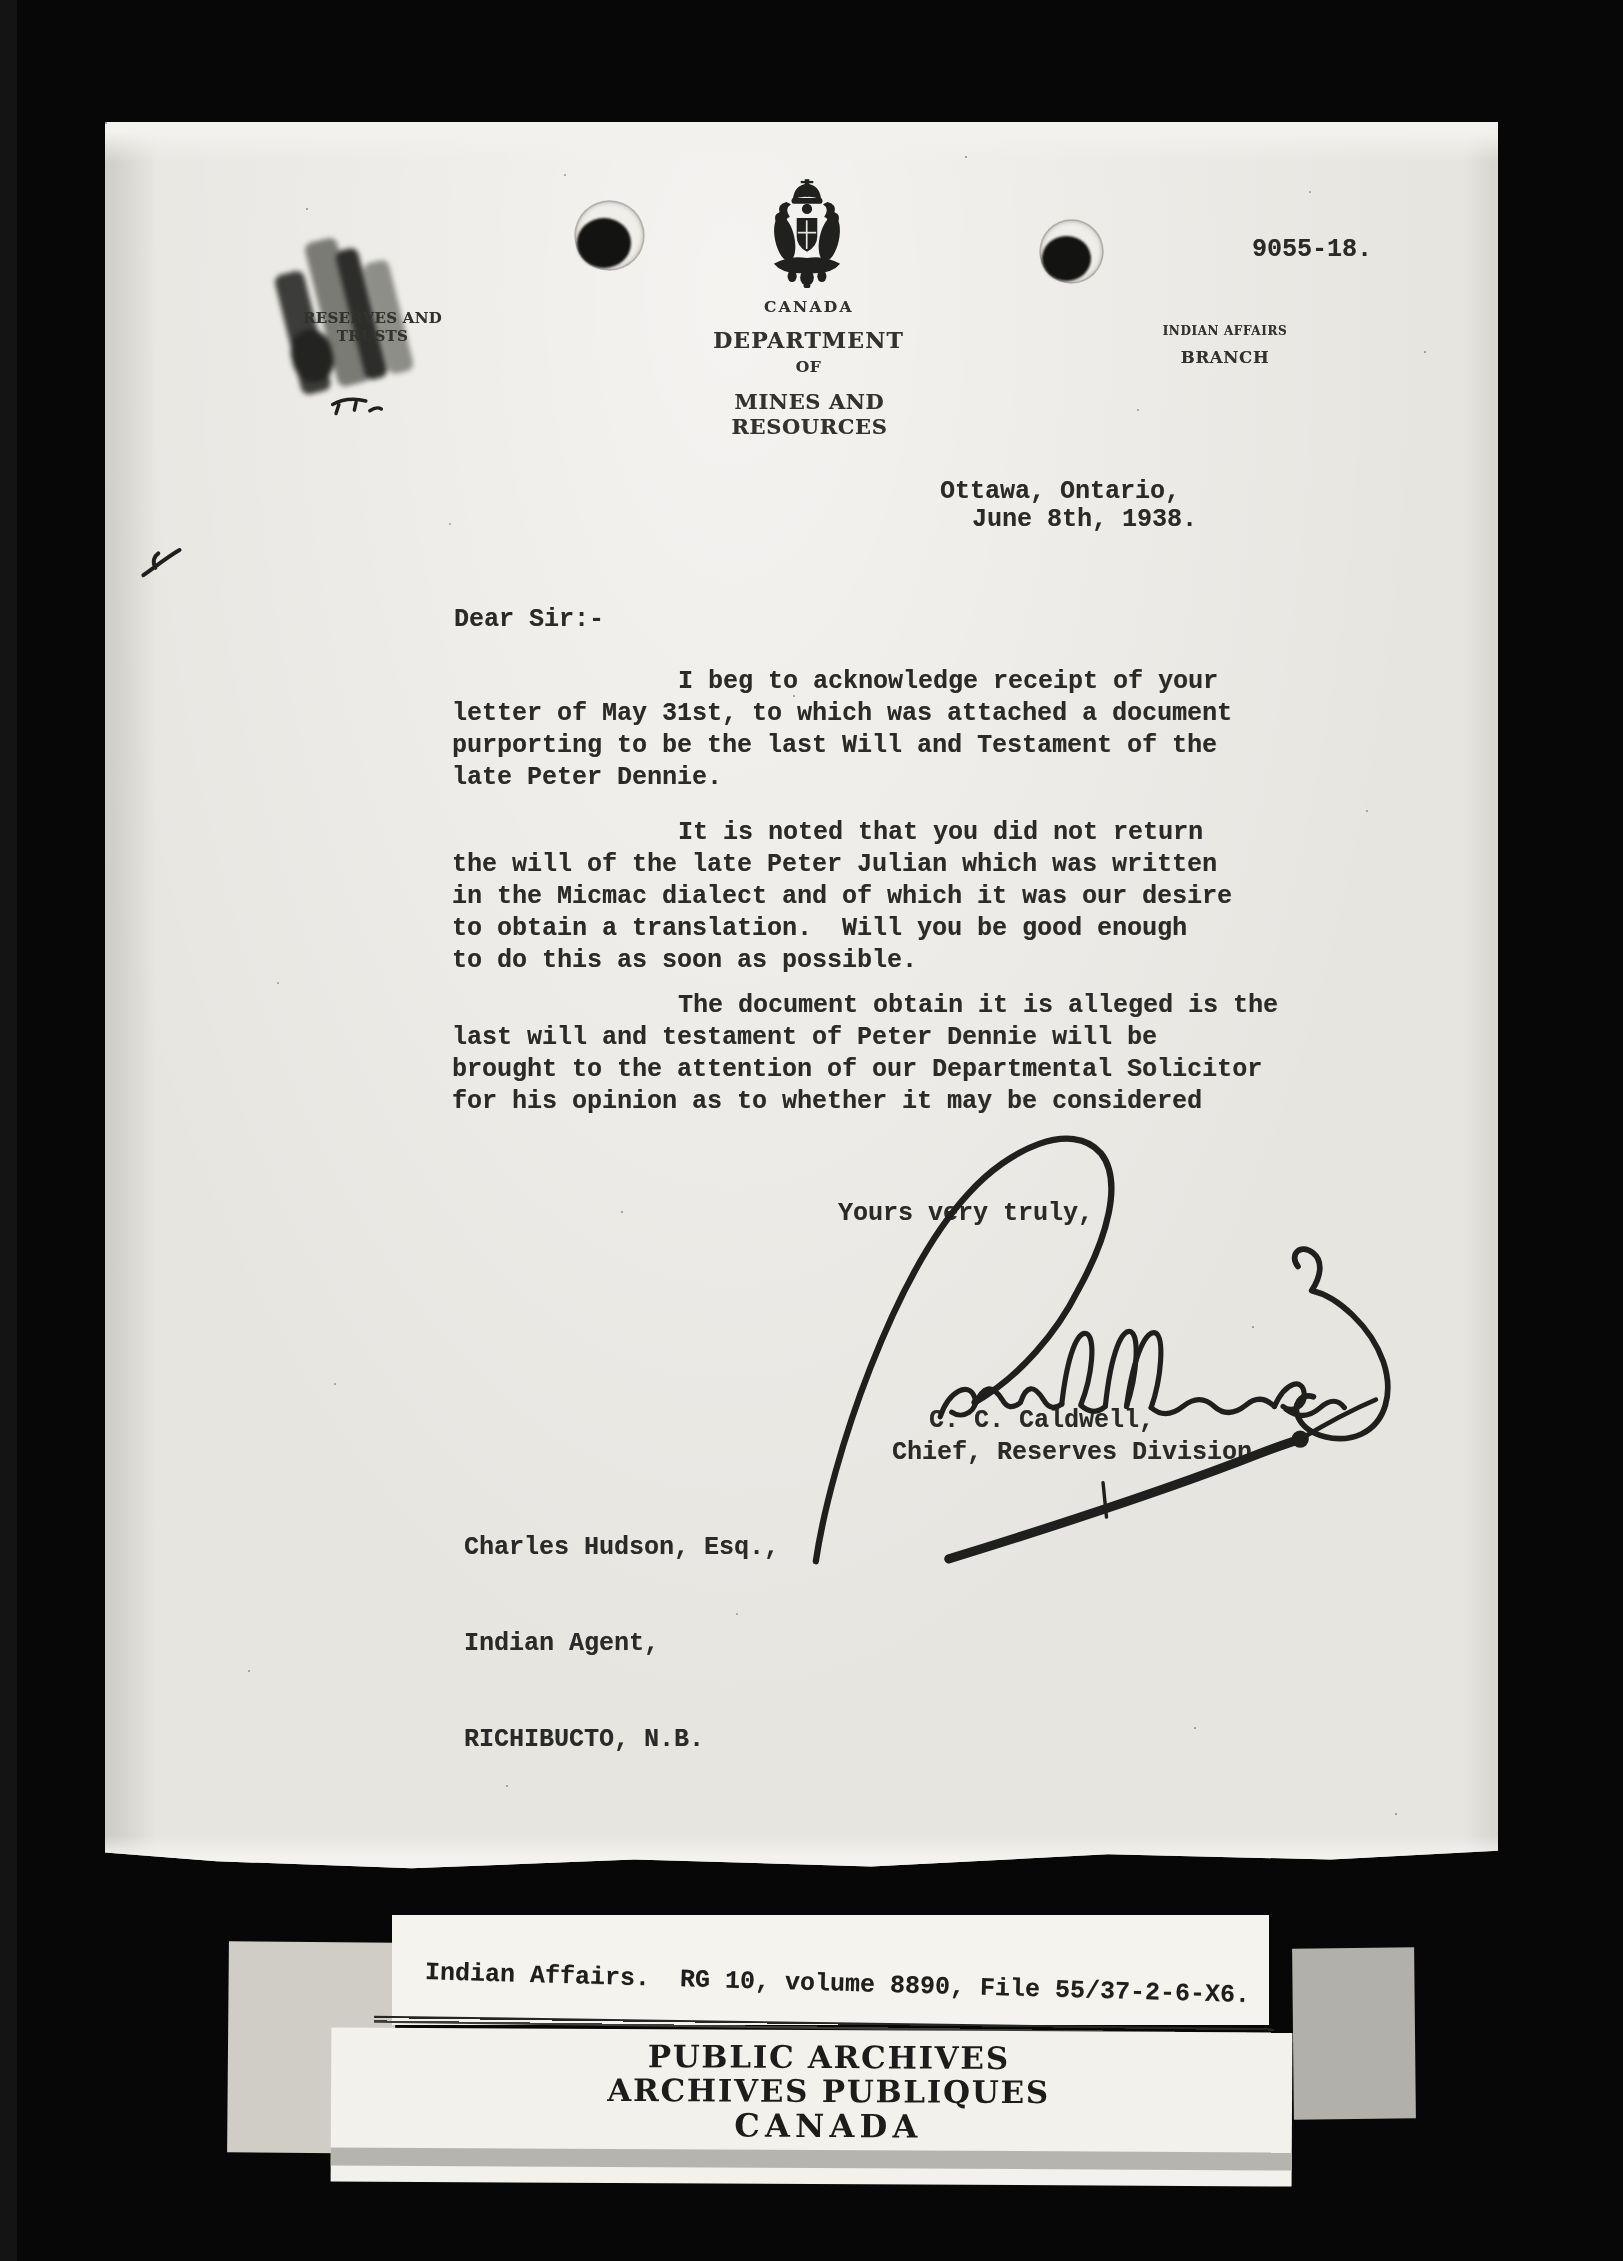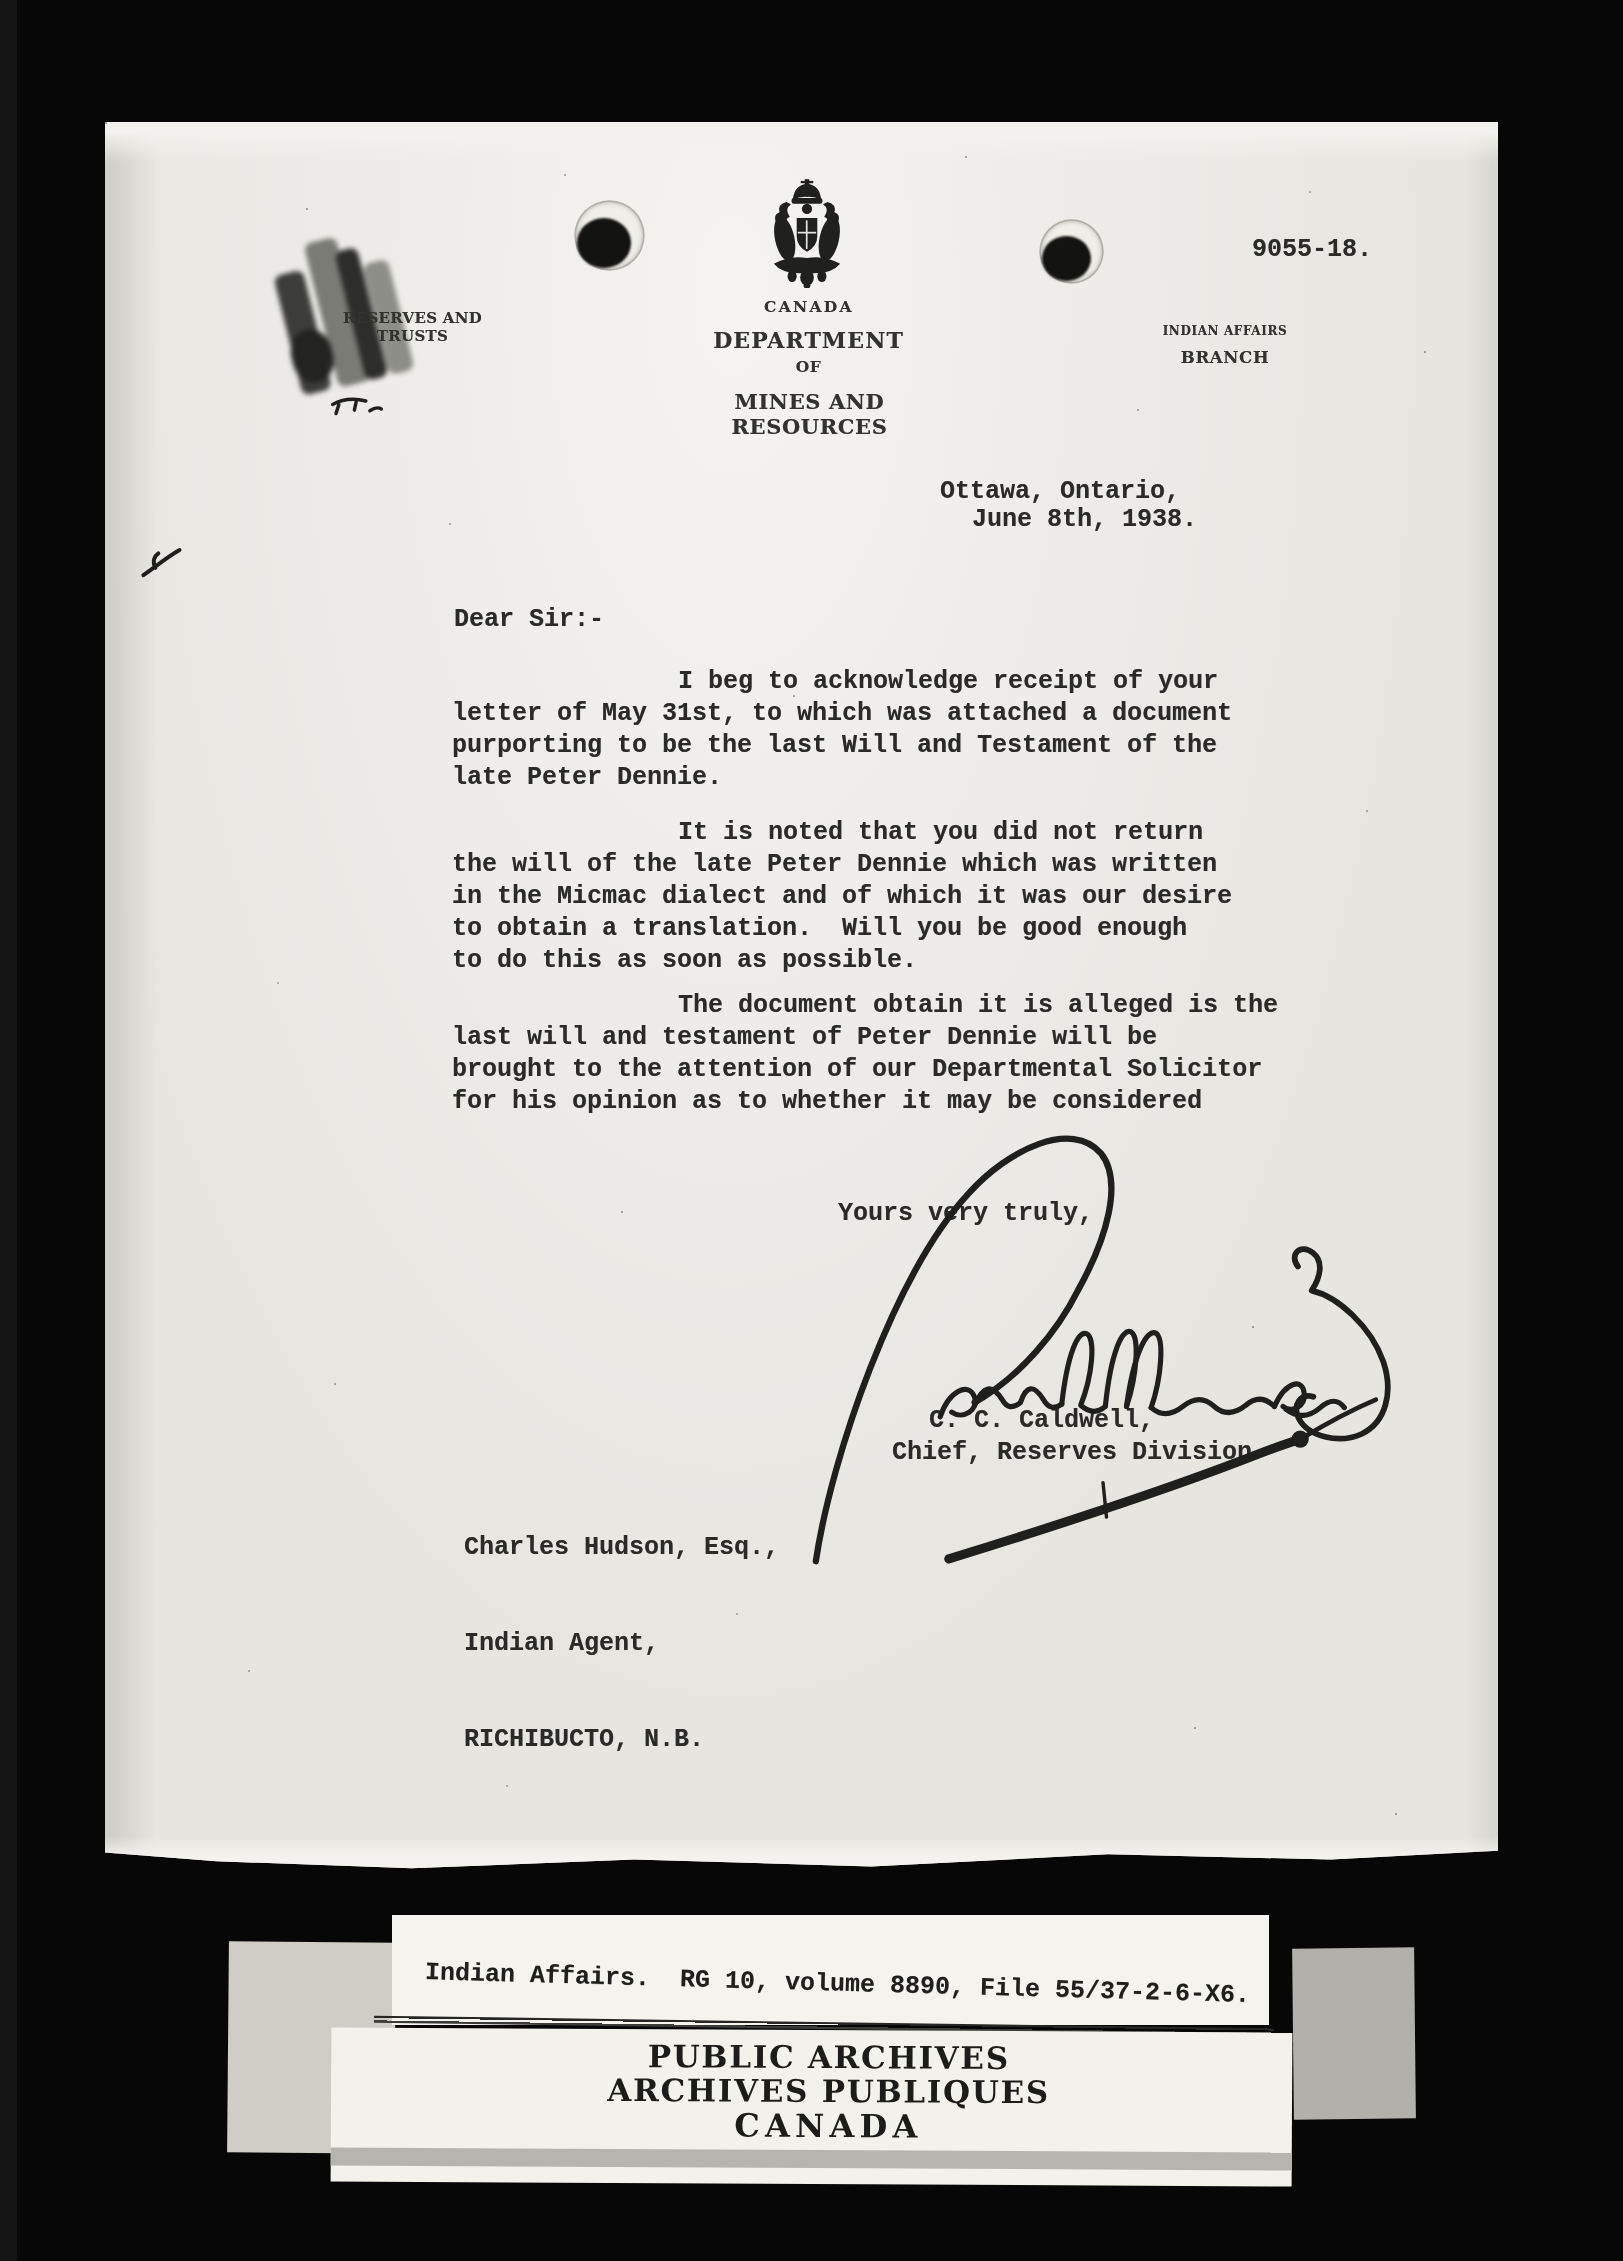--- a/index.html
+++ b/index.html
@@ -87,21 +87,21 @@
     <span class="hole" style="left:936px; top:99px; width:61px; height:61px;"></span>
 
     <span class="smudge">
         <i class="b1"></i>
         <i class="b2"></i>
         <i class="b3"></i>
         <i class="b4"></i>
         <i class="b5"></i>
       </span>
 
-    <div class="serif" style="left:193px; top:187px; width:149px; font-size:15px; letter-spacing:0.3px;margin-left:40px;">RESERVES AND TRUSTS</div>
+    <div class="serif" style="left:193px; top:187px; width:149px; font-size:15px; letter-spacing:0.3px;">RESERVES AND TRUSTS</div>
 
     <svg class="overlay" style="width:80px; height:109px; left:662px; top:57px;" viewBox="0 0 140 190">
       <g fill="#20201e" style="filter:blur(0.6px)">
         <rect x="66" y="0" width="8" height="12"></rect>
           <rect x="59" y="3" width="22" height="4"></rect>
         <path d="M45 36 Q48 10 70 8 Q92 10 95 36 Q82 30 70 31 Q58 30 45 36 Z"></path>
         <rect x="43" y="33" width="54" height="10" rx="4"></rect>
         <circle cx="70" cy="52" r="9"></circle>
         <path d="M34 40 Q18 44 22 58 Q10 62 16 76 L40 66 Q30 52 42 44 Z"></path>
         <path d="M106 40 Q122 44 118 58 Q130 62 124 76 L100 66 Q110 52 98 44 Z"></path>
@@ -137,21 +137,21 @@
     <div class="mono" style="left:349px; top:482px;">Dear Sir:-</div>
 
     <div class="mono para" style="left:347px; top:544px;">
       <span class="line indent">I beg to acknowledge receipt of your</span>
       <span class="line">letter of May 31st, to which was attached a document</span>
       <span class="line">purporting to be the last Will and Testament of the</span>
       <span class="line">late Peter Dennie.</span>
     </div>
     <div class="mono para" style="left:347px; top:695px;">
       <span class="line indent">It is noted that you did not return</span>
-      <span class="line">the will of the late Peter Dennie which was written</span>
+      <span class="line">the will of the late Peter Julian which was written</span>
       <span class="line">in the Micmac dialect and of which it was our desire</span>
       <span class="line">to obtain a translation.  Will you be good enough</span>
       <span class="line">to do this as soon as possible.</span>
     </div>
     <div class="mono para" style="left:347px; top:868px;">
       <span class="line indent">The document obtain it is alleged is the</span>
       <span class="line">last will and testament of Peter Dennie will be</span>
       <span class="line">brought to the attention of our Departmental Solicitor</span>
       <span class="line">for his opinion as to whether it may be considered</span>
     </div>

